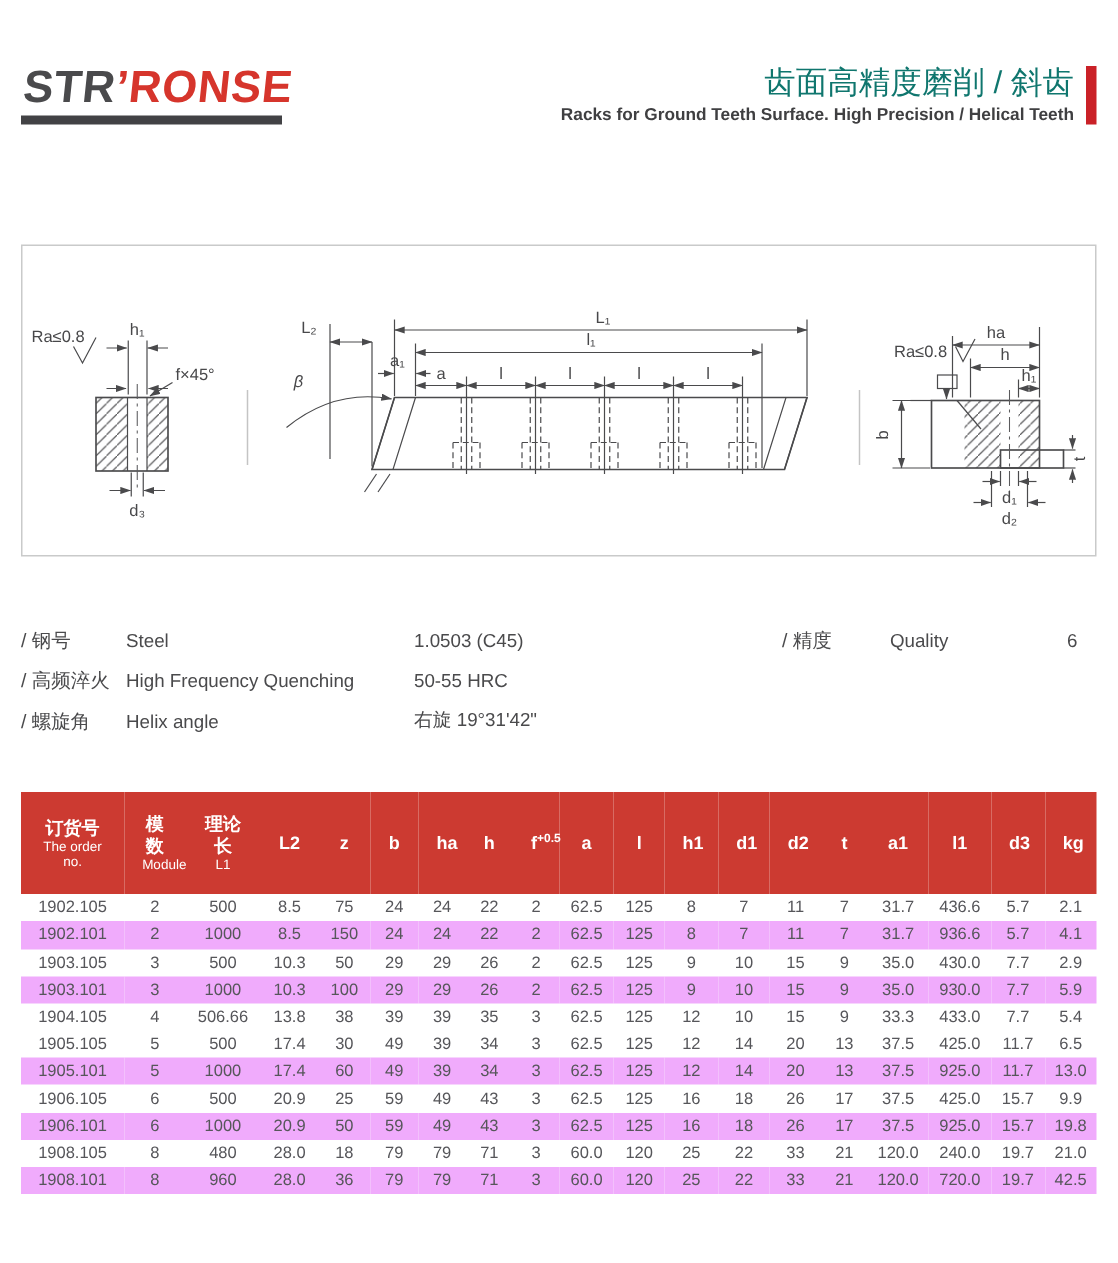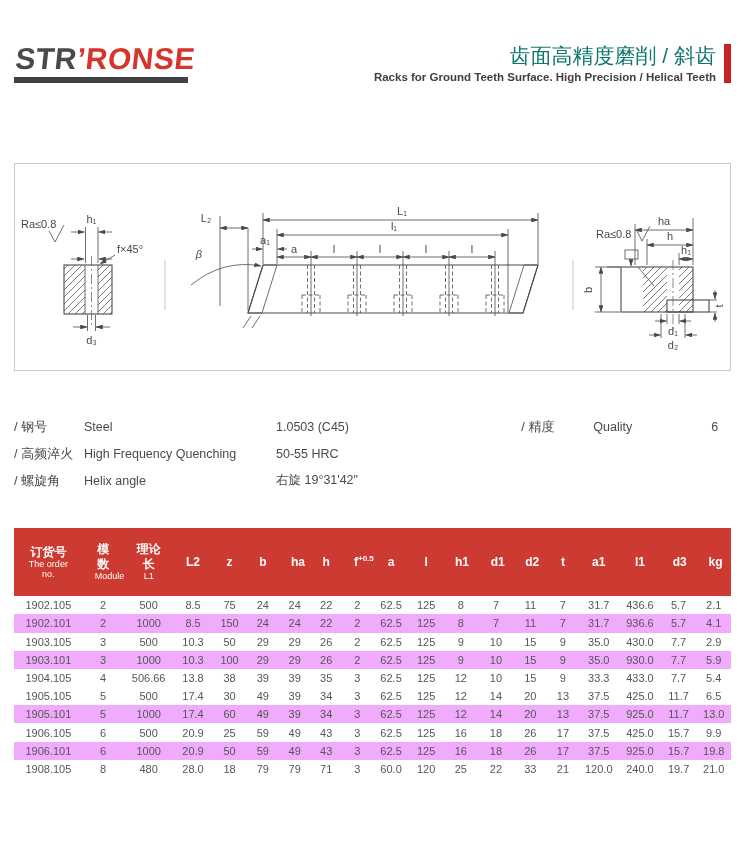--- a/index.html
+++ b/index.html
@@ -514,17 +514,38 @@
             <td>120</td>
             <td>25</td>
             <td>22</td>
             <td>33</td>
             <td>21</td>
             <td>120.0</td>
             <td>240.0</td>
             <td>19.7</td>
             <td>21.0</td>
           </tr>
+          <tr class="alt">
+            <td>1908.101</td>
+            <td>8</td>
+            <td>960</td>
+            <td>28.0</td>
+            <td>36</td>
+            <td>79</td>
+            <td>79</td>
+            <td>71</td>
+            <td>3</td>
+            <td>60.0</td>
+            <td>120</td>
+            <td>25</td>
+            <td>22</td>
+            <td>33</td>
+            <td>21</td>
+            <td>120.0</td>
+            <td>720.0</td>
+            <td>19.7</td>
+            <td>42.5</td>
+          </tr>
         </tbody>
     </table>
   </section>
 
 </div>
 
 </body></html>

